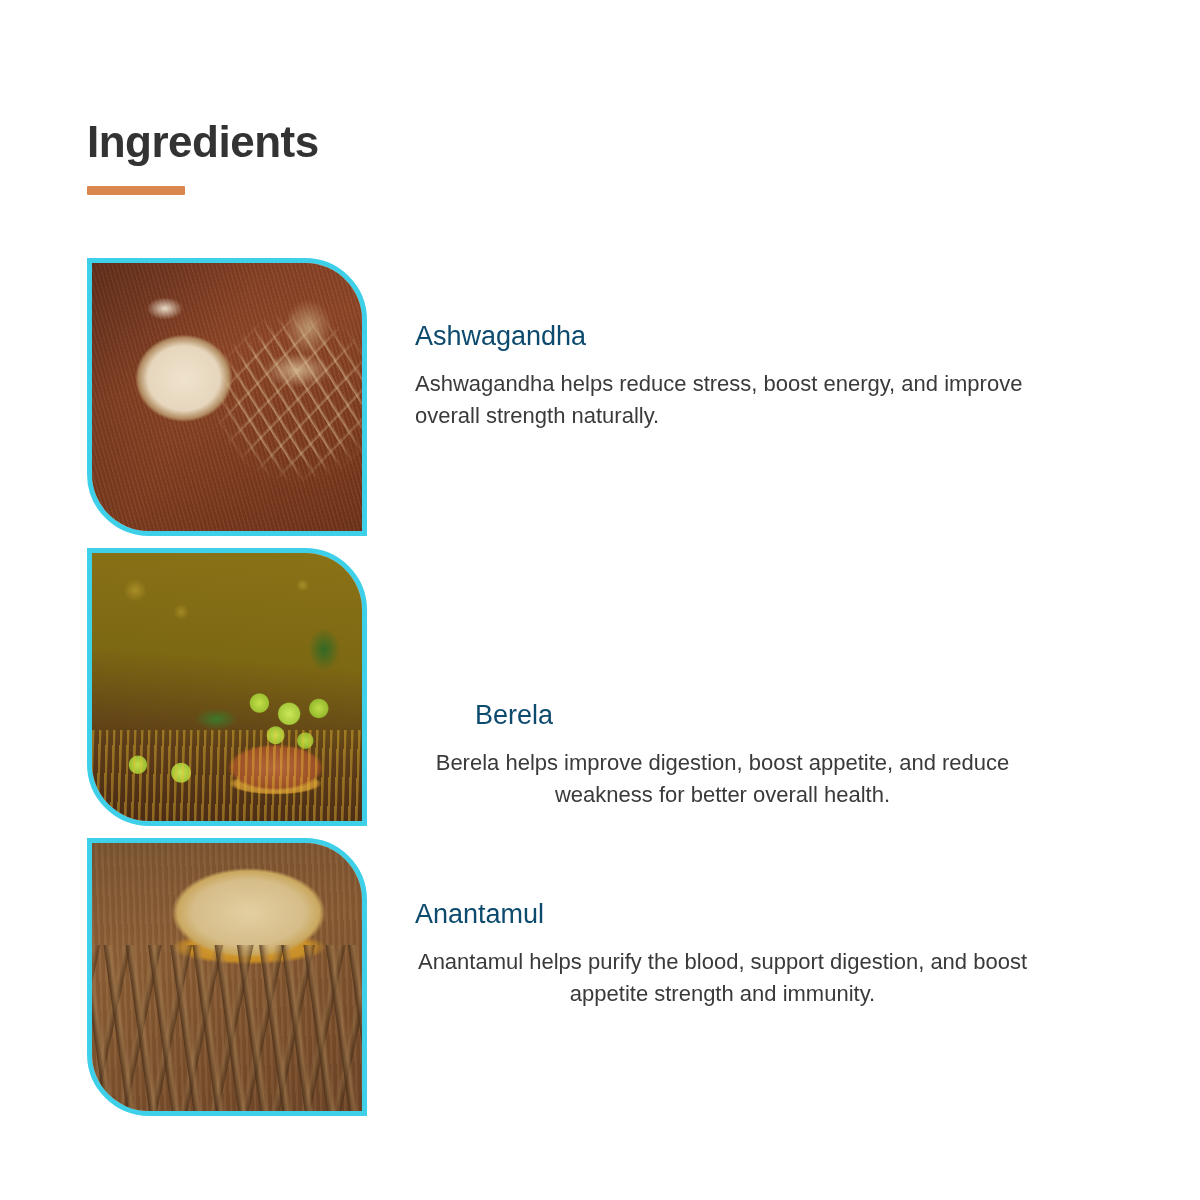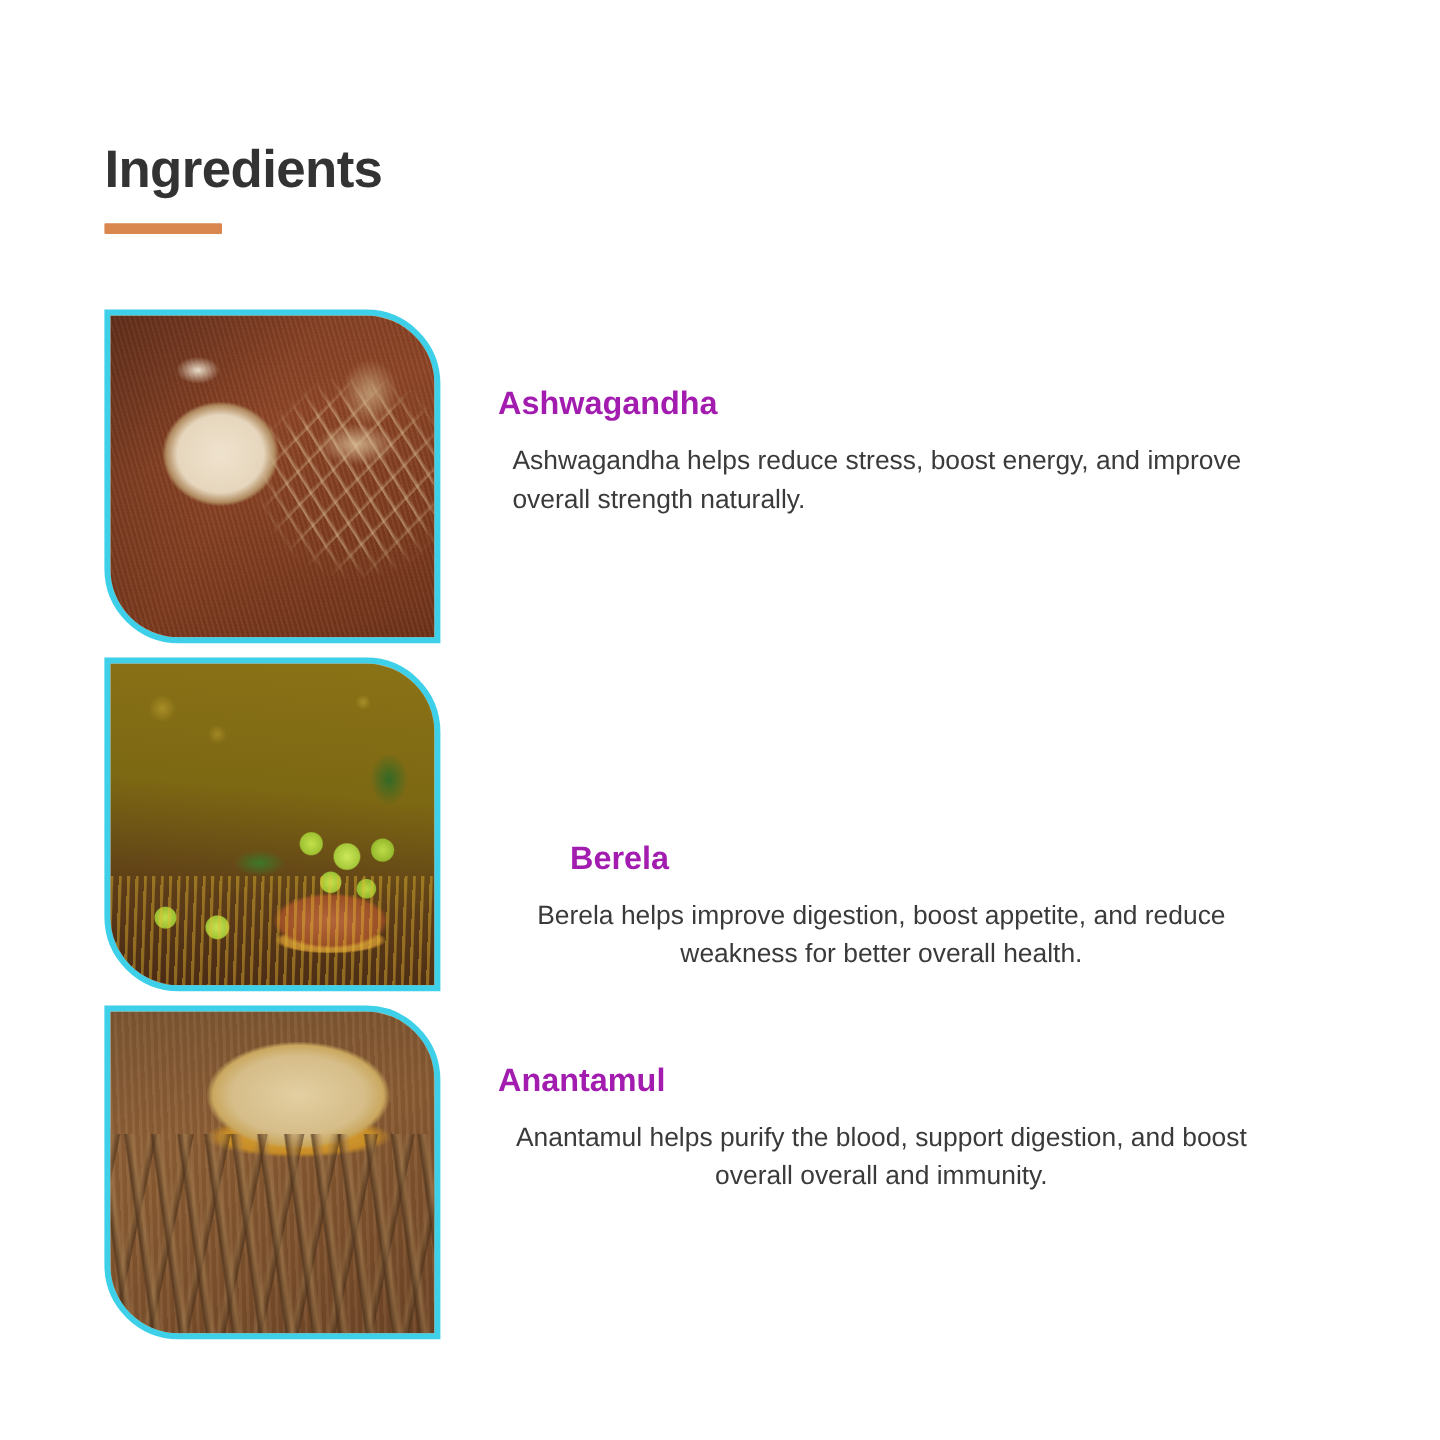--- a/index.html
+++ b/index.html
@@ -99,27 +99,27 @@
   .photo-anantamul::after {
     content:""; position:absolute; left:0; right:0; bottom:0; height:62%;
     background:
       repeating-linear-gradient(82deg, rgba(88,58,32,0.0) 0px, rgba(88,58,32,0.0) 12px, rgba(74,48,26,0.75) 13px, rgba(162,124,80,0.55) 18px, rgba(88,58,32,0.0) 22px),
       repeating-linear-gradient(-78deg, rgba(70,45,24,0.0) 0px, rgba(70,45,24,0.0) 20px, rgba(66,42,22,0.55) 21px, rgba(150,114,72,0.4) 26px, rgba(70,45,24,0.0) 30px);
   }
 
   
   .text-col { position:absolute; left:415px; width:690px; }
   .ing-name {
-    color:#a21caf; font-weight:bold; font-size:27px;
+    color:#0c4a6e; font-weight:normal; font-size:27px;
     line-height:1.2; white-space:nowrap;
   }
   .ing-name.indented { padding-left:60px;margin-top:39px; }
   .ing-desc {
     margin-top:16px; color:#3a3a3a;
-    font-size:22px; line-height:1.45; max-width:640px;margin-left:12px;
+    font-size:22px; line-height:1.45; max-width:640px;
   }
   .ing-desc.narrow { max-width:615px;text-align:center; }
 </style>
 </head>
 <body>
 
 <div class="page">
 
   <div class="header">
     <div class="page-title">Ingredients</div>
@@ -145,20 +145,20 @@
       <div class="text-col" style="top:112px;">
         <div class="ing-name indented">Berela</div>
         <div class="ing-desc narrow">Berela helps improve digestion, boost appetite, and reduce weakness for better overall health.</div>
       </div>
     </div>
 
     <div class="row row-3">
       <div class="media-card">
         <div class="photo photo-anantamul"></div>
       </div>
-      <div class="text-col" style="top:46px;">
+      <div class="text-col" style="top:60px;">
         <div class="ing-name">Anantamul</div>
-        <div class="ing-desc narrow">Anantamul helps purify the blood, support digestion, and boost overall overall and immunity.</div>
+        <div class="ing-desc narrow">Anantamul helps purify the blood, support digestion, and boost appetite strength and immunity.</div>
       </div>
     </div>
 
   </div>
 </div>
 
 </body></html>

